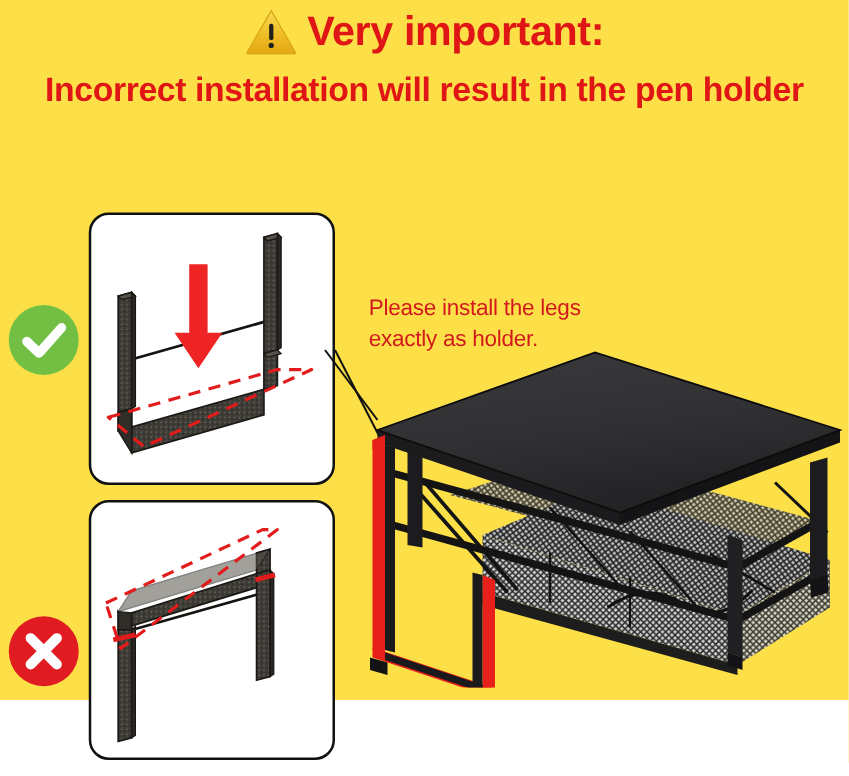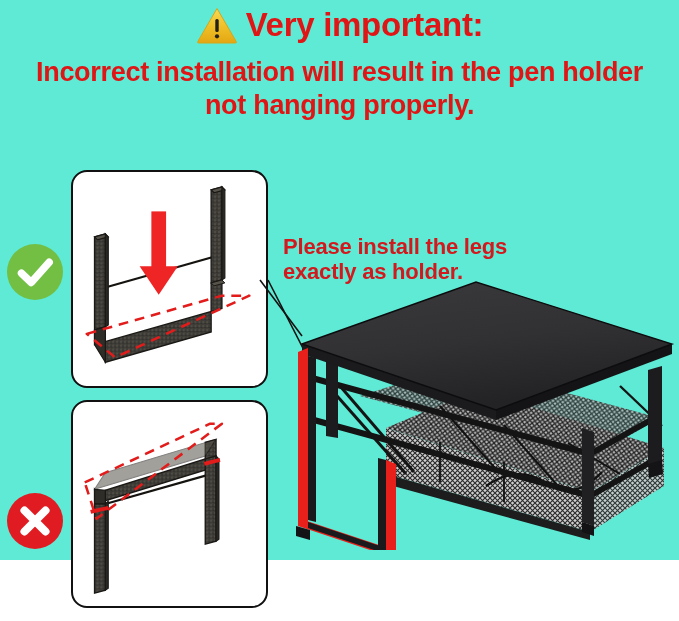--- a/index.html
+++ b/index.html
@@ -3,21 +3,21 @@
 <meta charset="utf-8">
 <style>
   html,body{margin:0;padding:0;}
   body{
     width:679px;height:621px;
     background:#ffffff;
     font-family:"Liberation Sans", sans-serif;
     overflow:hidden;
     position:relative;
   }
-  #stage{position:relative;width:679px;height:560px;background:#5eead4;}
+  #stage{position:relative;width:679px;height:560px;background:#fde047;}
 
   
   .headline-block{position:absolute;left:0;top:0;width:679px;height:140px;}
   .head-line-1{
     position:absolute;left:0;top:6px;width:679px;
     display:flex;align-items:center;justify-content:center;gap:8px;
   }
   .warn-icon{display:block;width:42px;height:38px;flex:none;}
   .head-title{
     font-size:33px;font-weight:bold;color:#E01515;
@@ -44,22 +44,22 @@
     border-radius:16px;
     background:#fff;
     box-sizing:border-box;
   }
   .panel-correct{left:71px;top:170px;width:197px;height:218px;}
   .panel-wrong{left:71px;top:400px;width:197px;height:208px;}
   .panel svg{display:block;width:100%;height:100%;}
 
   
   .callout{
-    position:absolute;left:283px;top:234px;width:290px;
-    font-size:22px;font-weight:bold;color:#D2191E;
+    position:absolute;left:295px;top:234px;width:290px;
+    font-size:18px;font-weight:normal;color:#D2191E;
     line-height:25px;letter-spacing:-0.2px;
   }
   .callout span{display:block;}
 
   
   .leader{position:absolute;left:258px;top:278px;width:80px;height:90px;}
   .leader svg{display:block;}
 
   
   .product{position:absolute;left:290px;top:278px;width:389px;height:272px;}
@@ -83,21 +83,20 @@
         </defs>
         <path d="M21 2.5 L40 35.2 Q41.2 37 39.1 37 L2.9 37 Q0.8 37 2 35.2 Z" fill="url(#warnGrad)" stroke="#D9A515" stroke-width="1" stroke-linejoin="round"></path>
         <rect x="19.3" y="13" width="3.4" height="13" rx="1.5" fill="#231f1c"></rect>
         <circle cx="21" cy="30.3" r="2.1" fill="#231f1c"></circle>
       </svg>
       <div class="head-title">Very important:</div>
     </div>
 
     <div class="head-line-2">
       <span class="head-l2a">Incorrect installation will result in the pen holder</span>
-      <span class="head-l2b">not hanging properly.</span>
     </div>
 
   </div>
 
   <div class="badge badge-ok">
     <svg viewBox="0 0 58 58">
       <circle cx="29" cy="29" r="28" fill="#72BF44"></circle>
       <path d="M15.5 30.2 L25.2 39.5 L43.2 19.2" fill="none" stroke="#ffffff" stroke-width="7.5" stroke-linecap="round" stroke-linejoin="round"></path>
     </svg>
   </div>

